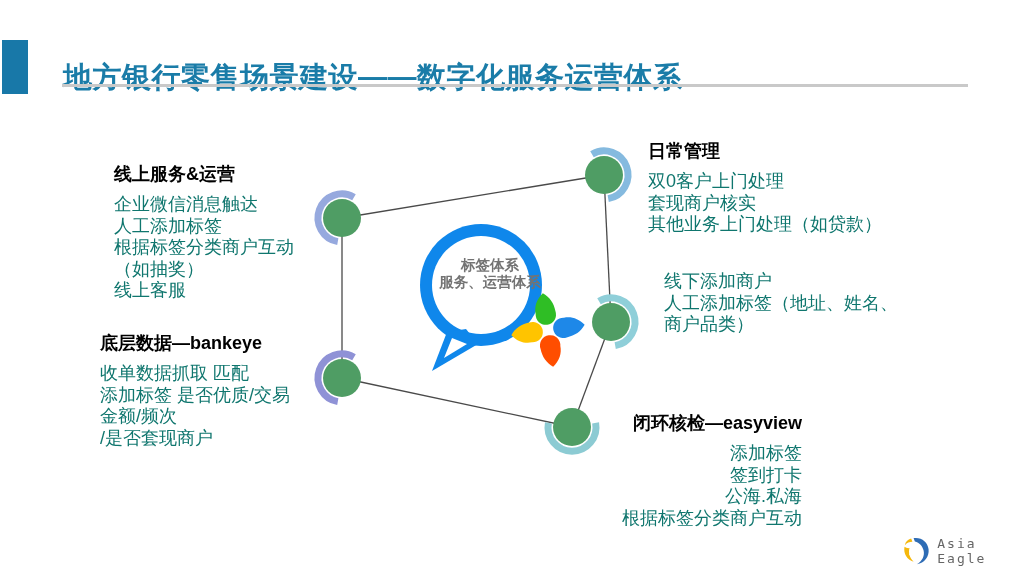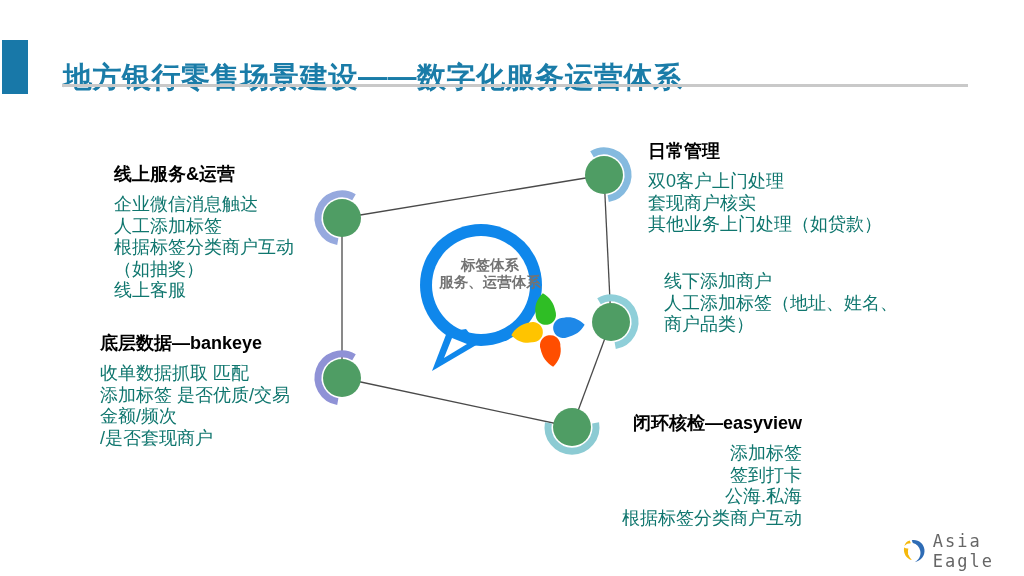--- a/index.html
+++ b/index.html
@@ -27,21 +27,21 @@
   #diagram{position:absolute;left:0;top:0;}
   
   #center-label{
     position:absolute;left:414px;top:257px;width:152px;text-align:center;
     font-weight:bold;color:#737373;font-size:14.5px;line-height:17px;
   }
   
   #logo{position:absolute;left:902px;top:534px;height:34px;display:flex;align-items:center;}
   #logo-text{
     font-family:"DejaVu Sans Mono","Liberation Mono",monospace;
-    font-size:17px;color:#666666;letter-spacing:2px;margin-left:7px;
+    font-size:13px;color:#666666;letter-spacing:2px;margin-left:7px;
   }
 </style>
 </head>
 <body>
 
 <div id="slide">
 
   <div id="accent-bar"></div>
   <div id="page-title">地方银行零售场景建设——数字化服务运营体系</div>
   <div id="title-rule"></div>

